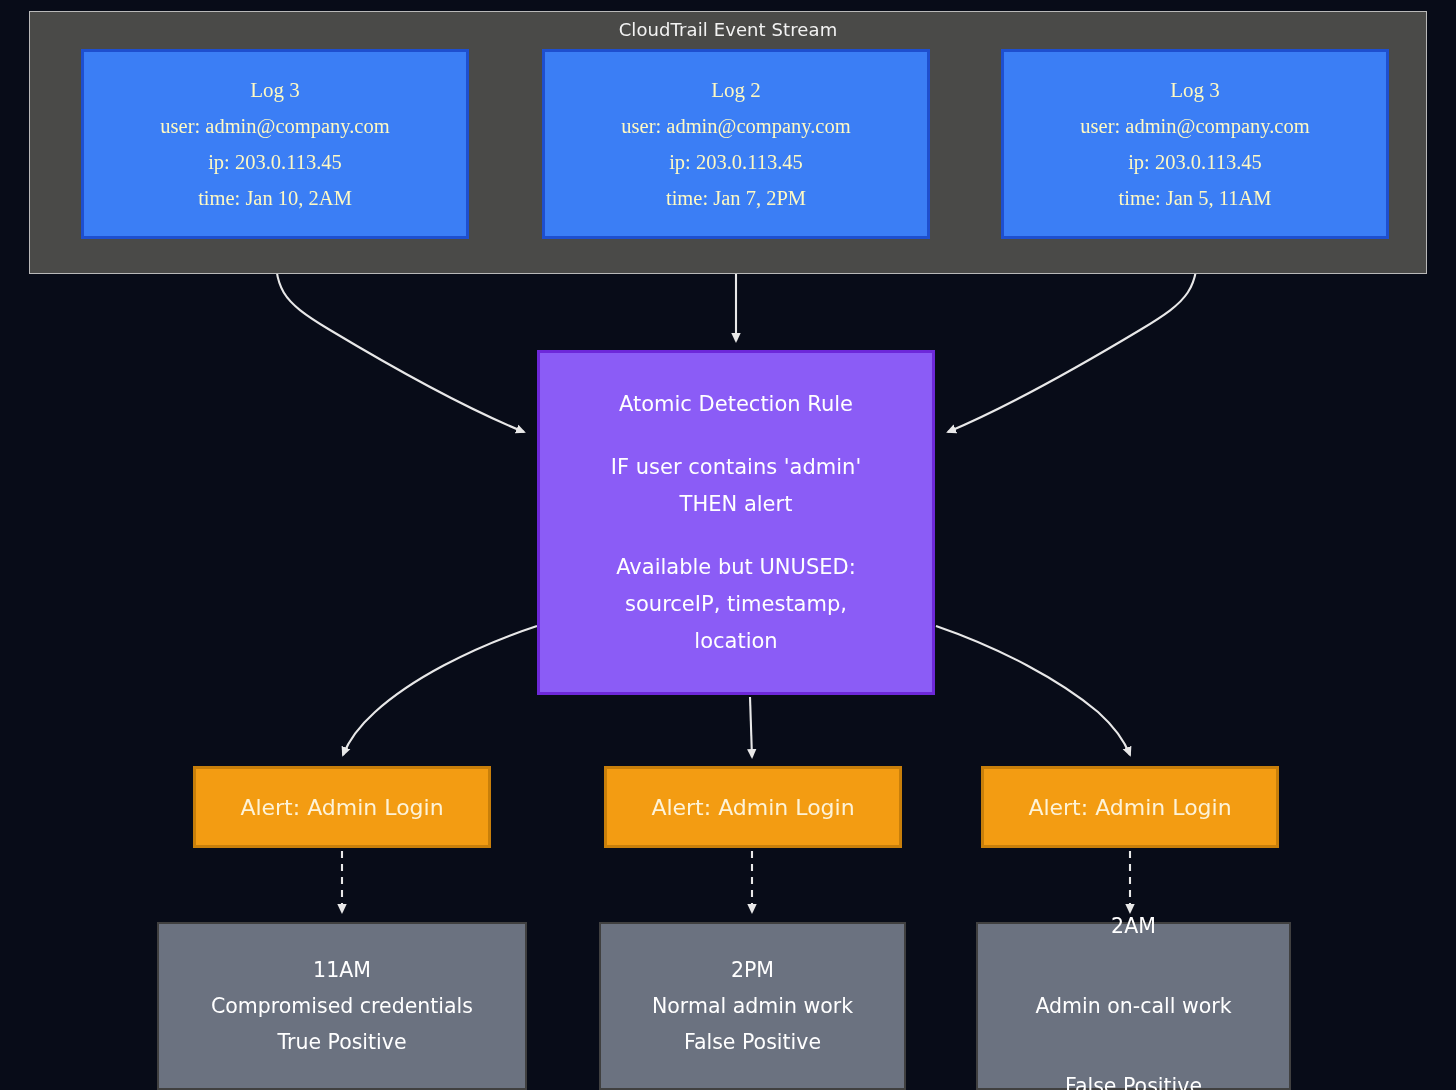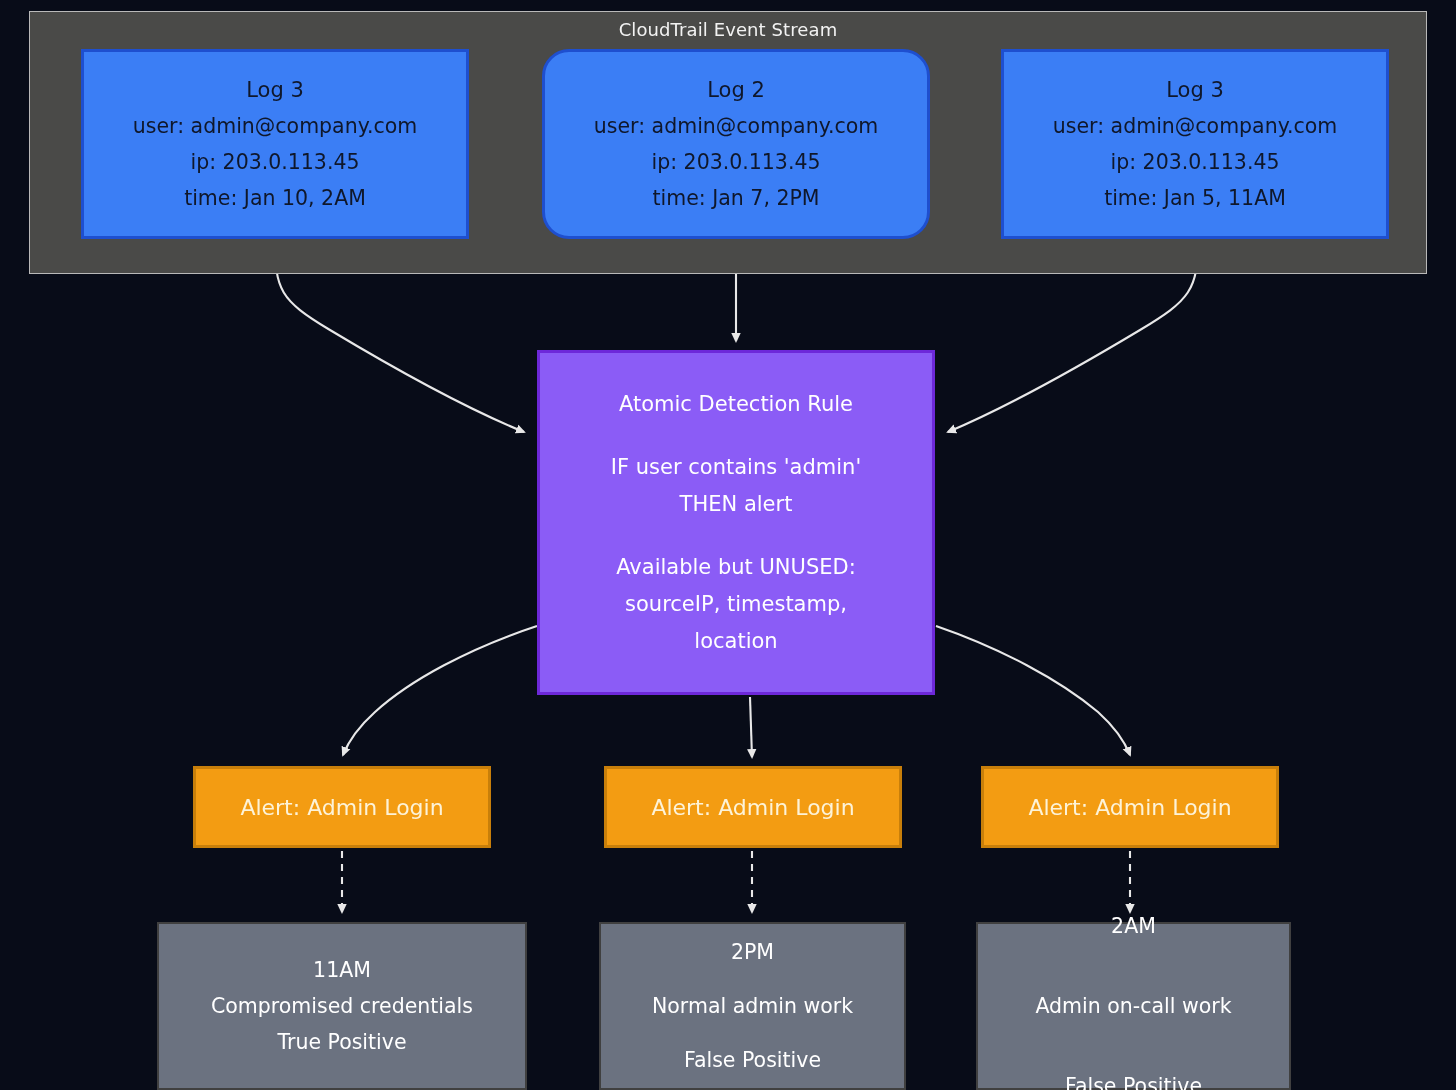--- a/index.html
+++ b/index.html
@@ -20,24 +20,24 @@
     background:#4a4a48;border:1px solid #b9b9b9;
     justify-content:flex-start;
   }
   .cluster-title{
     color:#f2f2f2;font-size:18px;margin-top:7px;letter-spacing:.1px;
   }
 
   
   .log{
     width:388px;height:190px;background:#3b7ef5;border:3px solid #1e4fcf;
-    color:#0f172a;font-size:20.5px;line-height:36px;
+    color:#fef9c3;font-size:20.5px;line-height:36px;font-family:Liberation Serif, serif;
   }
   #log3{left:81px;top:49px;}
-  #log2{left:542px;top:49px;border-radius:27px;}
+  #log2{left:542px;top:49px;}
   #log1{left:1001px;top:49px;}
   .log .ln{display:block;}
   .log .hdr{font-size:21px;}
 
   
   .rule{
     left:537px;top:350px;width:398px;height:345px;
     background:#8b5cf6;border:3px solid #6d28d9;
     color:#ffffff;font-size:21px;line-height:37px;
   }
@@ -51,21 +51,21 @@
   #alert1{left:193px;top:766px;}
   #alert2{left:604px;top:766px;}
   #alert3{left:981px;top:766px;}
 
   
   .outcome{
     width:370px;height:168px;background:#6b7280;border:2px solid #404040;
     color:#ffffff;font-size:20.5px;line-height:36px;
   }
   #out1{left:157px;top:922px;width:370px;}
-  #out2{left:599px;top:922px;width:307px;gap:18px;}
+  #out2{left:599px;top:922px;width:307px;}
   #out3{left:976px;top:922px;width:315px;gap:44px;}
 
   .edge{fill:none;stroke:#e8e8e8;stroke-width:2.1;}
   .edge-dashed{fill:none;stroke:#e8e8e8;stroke-width:2.1;stroke-dasharray:7 6;}
   .arrowfill{fill:#e8e8e8;}
 </style>
 </head>
 <body>
 
 <div id="stage">

